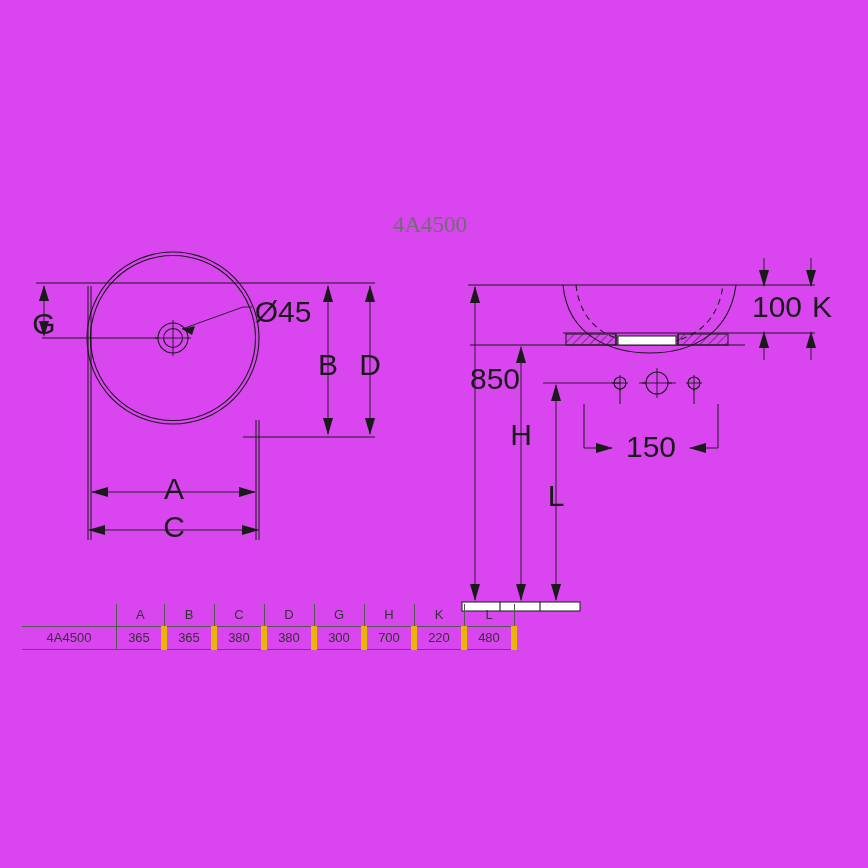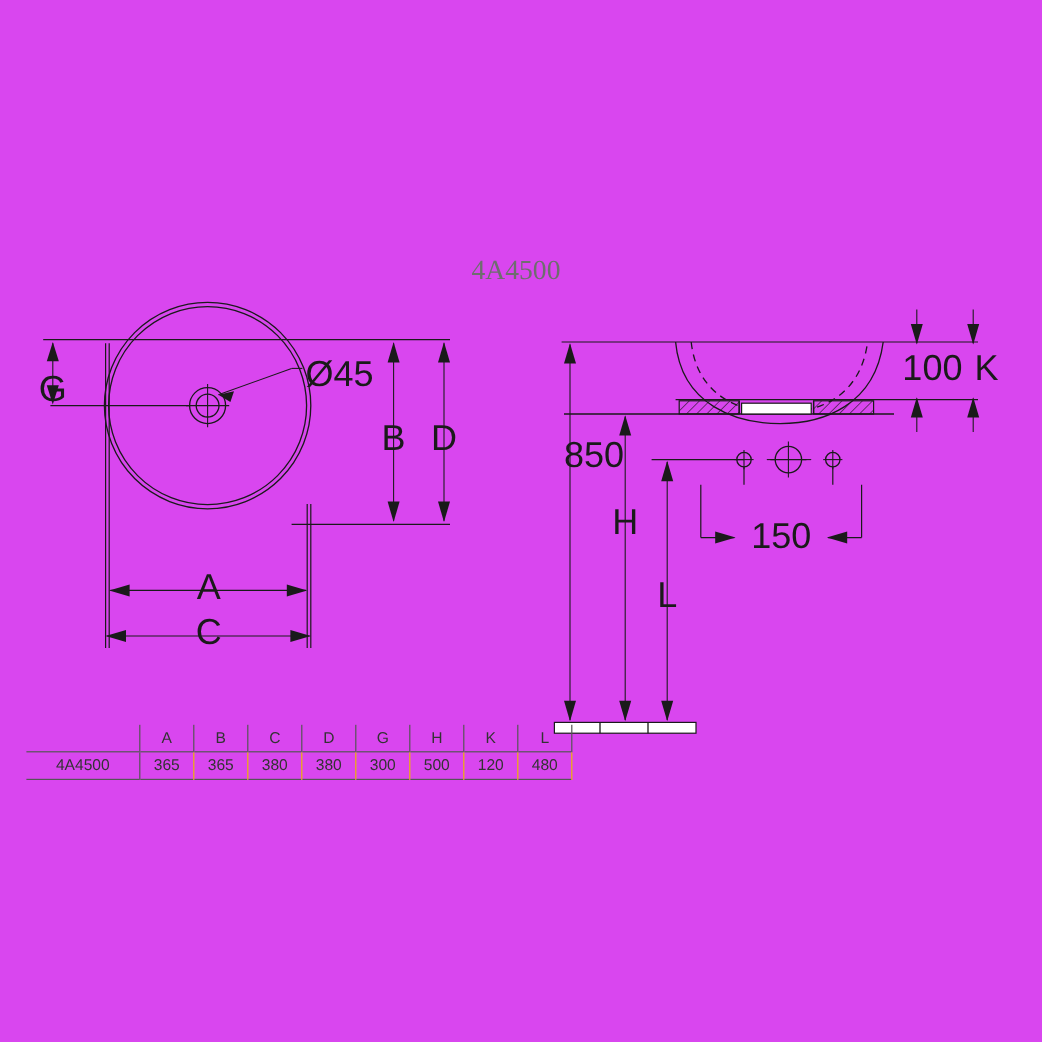--- a/index.html
+++ b/index.html
@@ -67,21 +67,21 @@
   #spec-table .c-label { width: 94px; }
   #spec-table .c-dim { width: 44px; }
   #spec-table thead th.c-dim {
     border-left: 1px solid #555;
     border-right: 1px solid #555;
   }
   #spec-table thead th.c-dim + th.c-dim { border-left: 0; }
   #spec-table thead th.c-label { border: 0; }
   #spec-table tbody td.c-dim {
     border-left: 1px solid #555;
-    border-right: 1px solid #eab308;
+    border-right: 6px solid #eab308;
   }
   #spec-table tbody td.c-dim + td.c-dim { border-left: 0; }
   #spec-table tbody tr {
     border-top: 1.6px solid #555;
     border-bottom: 1.6px solid #555;
   }
   #spec-table tbody td { font-size: 13px; }
 </style>
 </head>
 <body>
@@ -267,20 +267,20 @@
       </tr>
     </thead>
     <tbody>
       <tr>
         <td class="c-label">4A4500</td>
         <td class="c-dim">365</td>
         <td class="c-dim">365</td>
         <td class="c-dim">380</td>
         <td class="c-dim">380</td>
         <td class="c-dim">300</td>
-        <td class="c-dim">500</td>
-        <td class="c-dim">120</td>
+        <td class="c-dim">700</td>
+        <td class="c-dim">220</td>
         <td class="c-dim">480</td>
       </tr>
     </tbody>
   </table>
 
 </div>
 
 </body></html>

